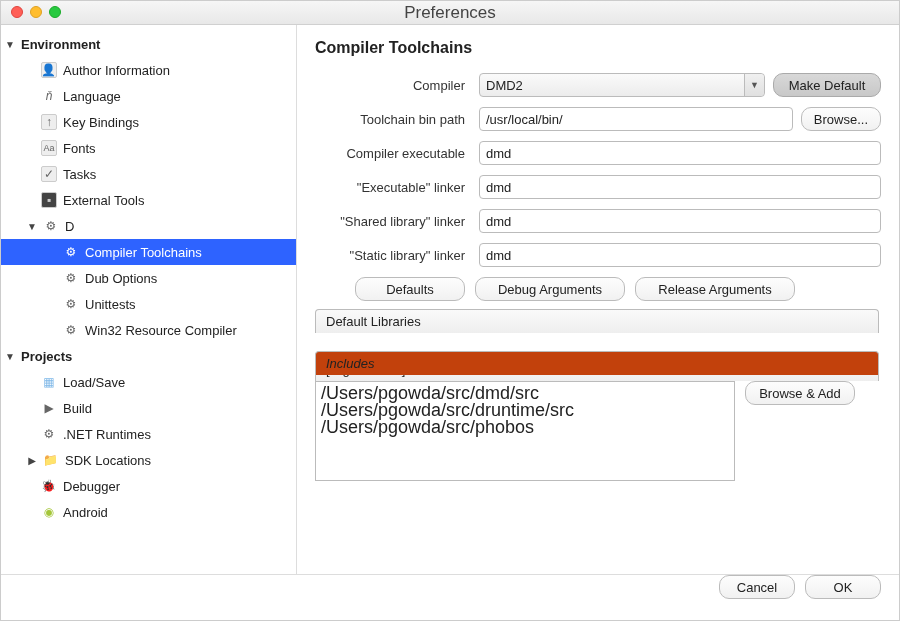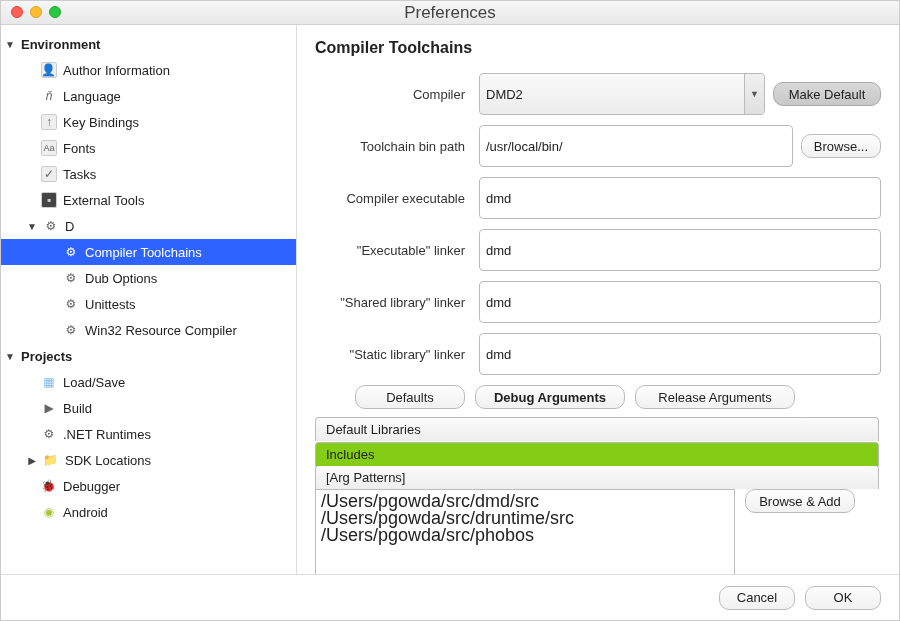--- a/index.html
+++ b/index.html
@@ -107,21 +107,21 @@
     text-align: right;
     padding-right: 6px;
     color: #333;
   }
   .dropdown, .text-input {
     flex: 1;
     height: 24px;
     border: 1px solid #bbb;
     border-radius: 4px;
     background: #fff;
-    padding: 20px 6px;
+    padding: 2px 6px;
     font-size: 13px;
     display: flex;
     align-items: center;
   }
   .dropdown {
     background: linear-gradient(#fafafa, #ececec);
     position: relative;
     padding-right: 22px;
   }
   .dropdown .caret {
@@ -176,23 +176,24 @@
     border: 1px solid #bbb;
     background: linear-gradient(#fafafa,#eee);
     font-size: 13px;
     border-bottom: none;
     cursor: default;
     border-top-left-radius: 4px;
     border-top-right-radius: 4px;
     margin-right: 2px;
   }
   .tab.active {
-    background: #84cc16;
+    background: #c2410c;
     position: relative;
-    top: 1px;
+    top: 18px;
+    font-style: italic;
   }
   .tab-body {
     display: flex;
     gap: 10px;
     align-items: flex-start;
   }
   .listbox {
     width: 420px;
     height: 100px;
     border: 1px solid #bbb;
@@ -203,21 +204,20 @@
     overflow: auto;
   }
   
   .footer {
     position: absolute;
     bottom: 0; left: 0; right: 0;
     height: 46px;
     border-top: 1px solid #ddd;
     display: flex;
     justify-content: flex-end;
-    align-items: center;
     gap: 10px;
     padding-right: 18px;
     background: #fff;
   }
   .footer .btn { min-width: 76px; }
 </style>
 </head>
 <body>
 
 <div class="titlebar">
@@ -358,21 +358,21 @@
 
     <div class="form-row">
       <div class="form-label">"Static library" linker</div>
       <div class="text-input">
         <span>dmd</span>
       </div>
     </div>
 
     <div class="btn-row">
       <div class="btn">Defaults</div>
-      <div class="btn" style="min-width:150px;font-weight:bold;">Debug Arguments</div>
+      <div class="btn" style="min-width:150px;">Debug Arguments</div>
       <div class="btn" style="min-width:160px;">Release Arguments</div>
     </div>
 
     <div class="tabbar">
       <div class="tab">Default Libraries</div>
       <div class="tab active">Includes</div>
       <div class="tab">[Arg Patterns]</div>
     </div>
     <div class="tab-body">
       <div class="listbox">

